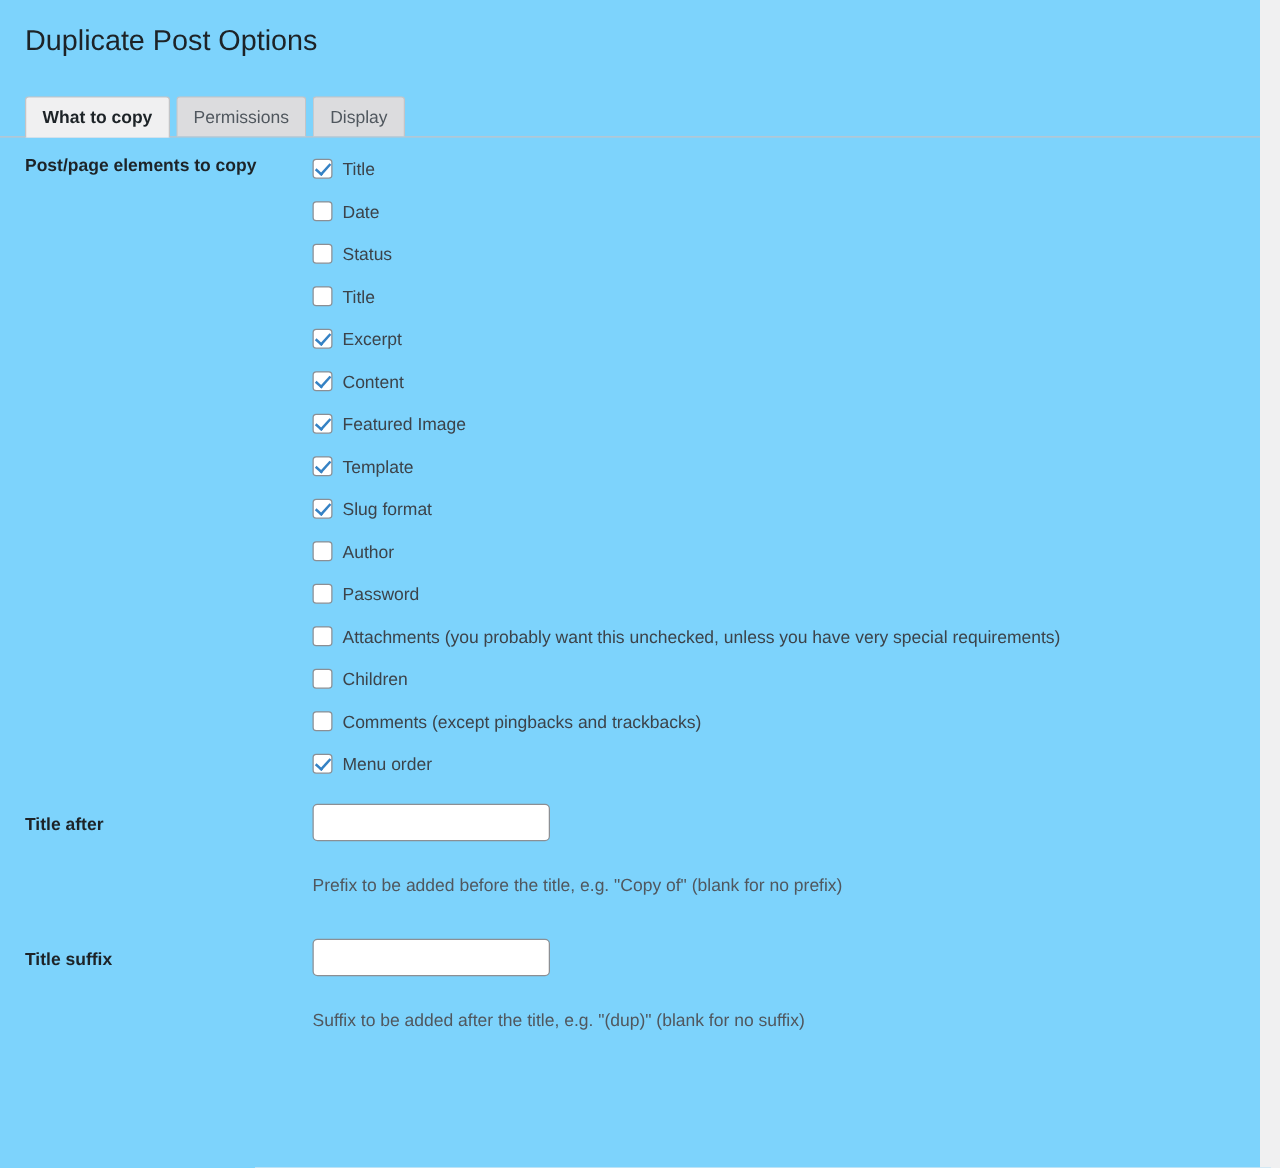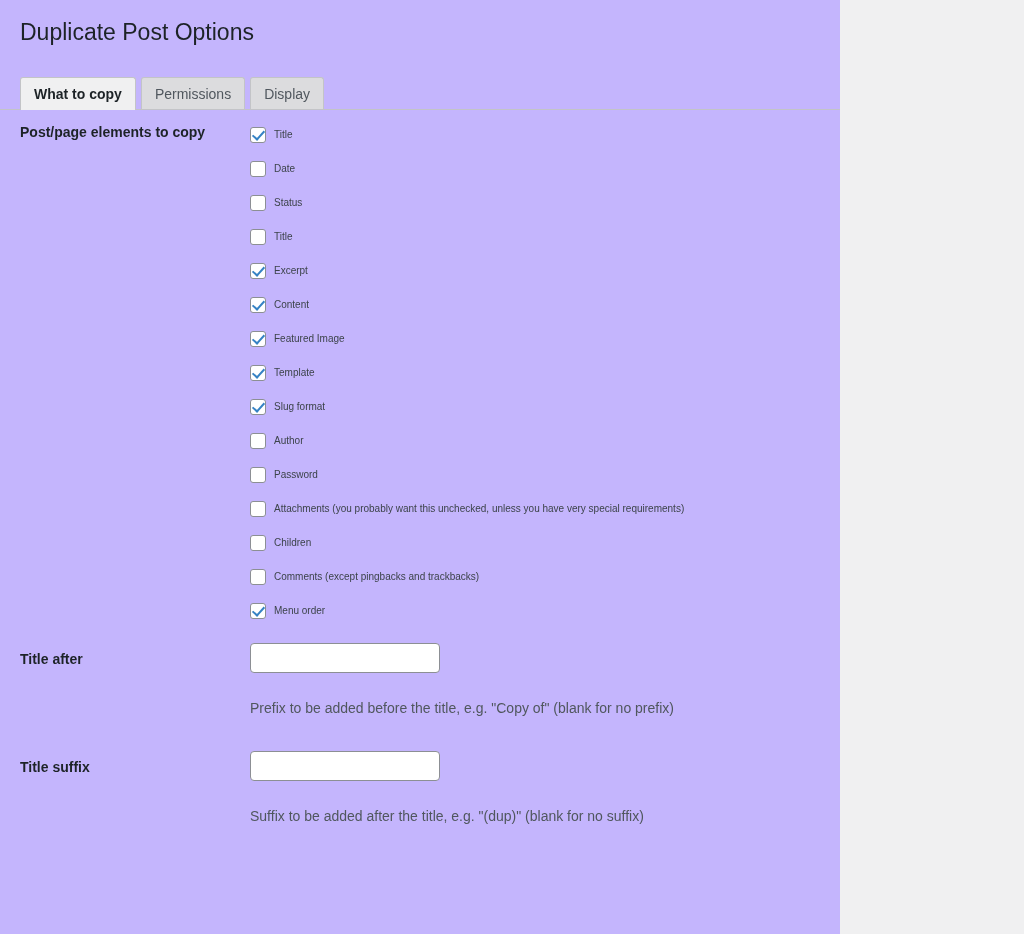--- a/index.html
+++ b/index.html
@@ -10,23 +10,23 @@
     height: 934px;
     overflow: hidden;
     background: #f0f0f1;
     font-family: "Liberation Sans", sans-serif;
     color: #3c434a;
     -webkit-font-smoothing: antialiased;
   }
 
   .page {
     position: relative;
-    width: 840px;
+    width: 1008px;
     height: 934px;
-    background: #c4b5fd;
+    background: #7dd3fc;
     padding: 0;
   }
 
   
   .page-title {
     margin: 0;
     padding: 18px 0 0 20px;
     font-size: 23px;
     font-weight: 400;
     line-height: 1.3;
@@ -36,21 +36,21 @@
   
   .tabs-wrap {
     position: relative;
     margin-top: 29px;
     padding-left: 20px;
     border-bottom: 1px solid #c3c4c7;
     height: 33px;
   }
   .tabs {
     display: flex;
-    align-items: center;
+    align-items: flex-start;
     gap: 0;
     height: 33px;
   }
   .tab {
     display: inline-flex;
     align-items: center;
     justify-content: center;
     height: 32px;
     padding: 0 13px;
     margin-right: 5px;
@@ -124,21 +124,21 @@
     position: absolute;
     left: 4px;
     top: 0px;
     width: 5px;
     height: 10px;
     border: solid #3582c4;
     border-width: 0 2px 2px 0;
     transform: rotate(42deg);
   }
   .cb-label {
-    font-size: 10px;
+    font-size: 14px;
     color: #3c434a;
     line-height: 1.3;
     white-space: nowrap;
     cursor: pointer;
   }
 
   
   .txt-input {
     width: 190px;
     height: 30px;

